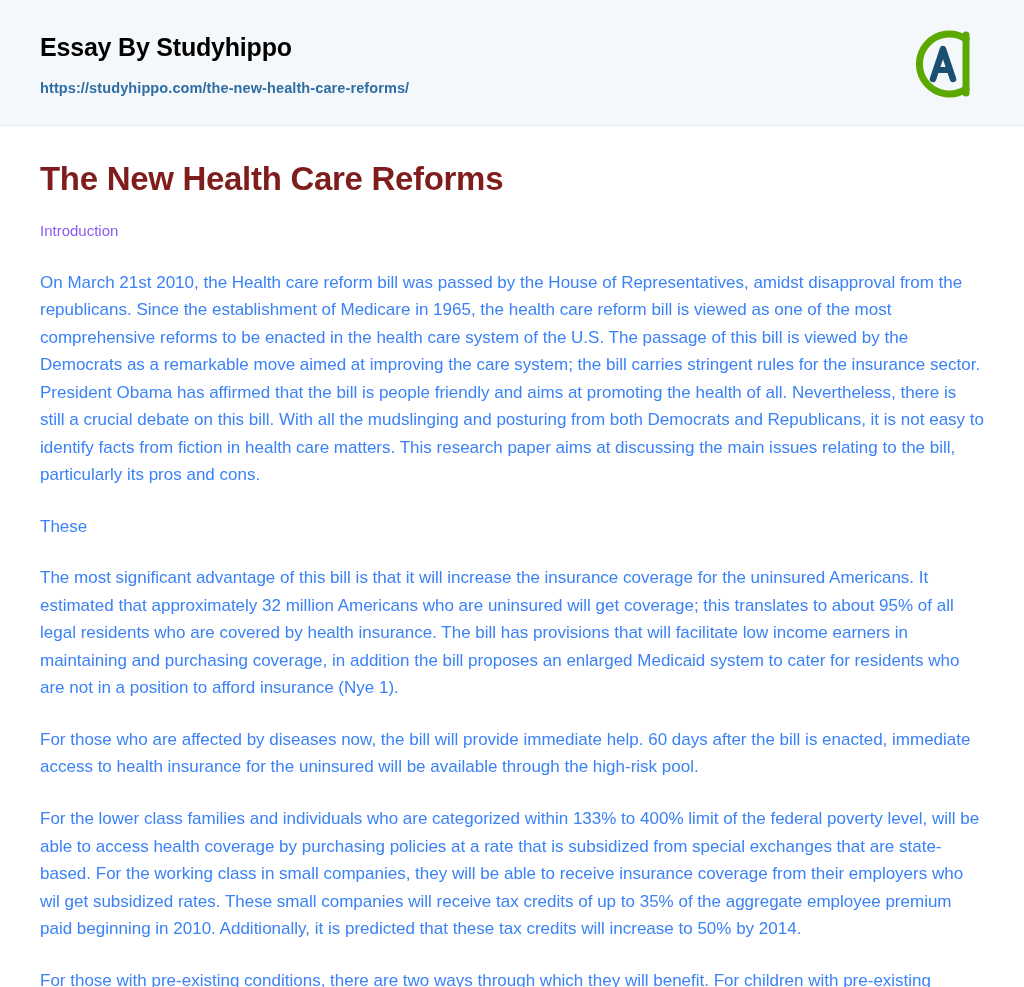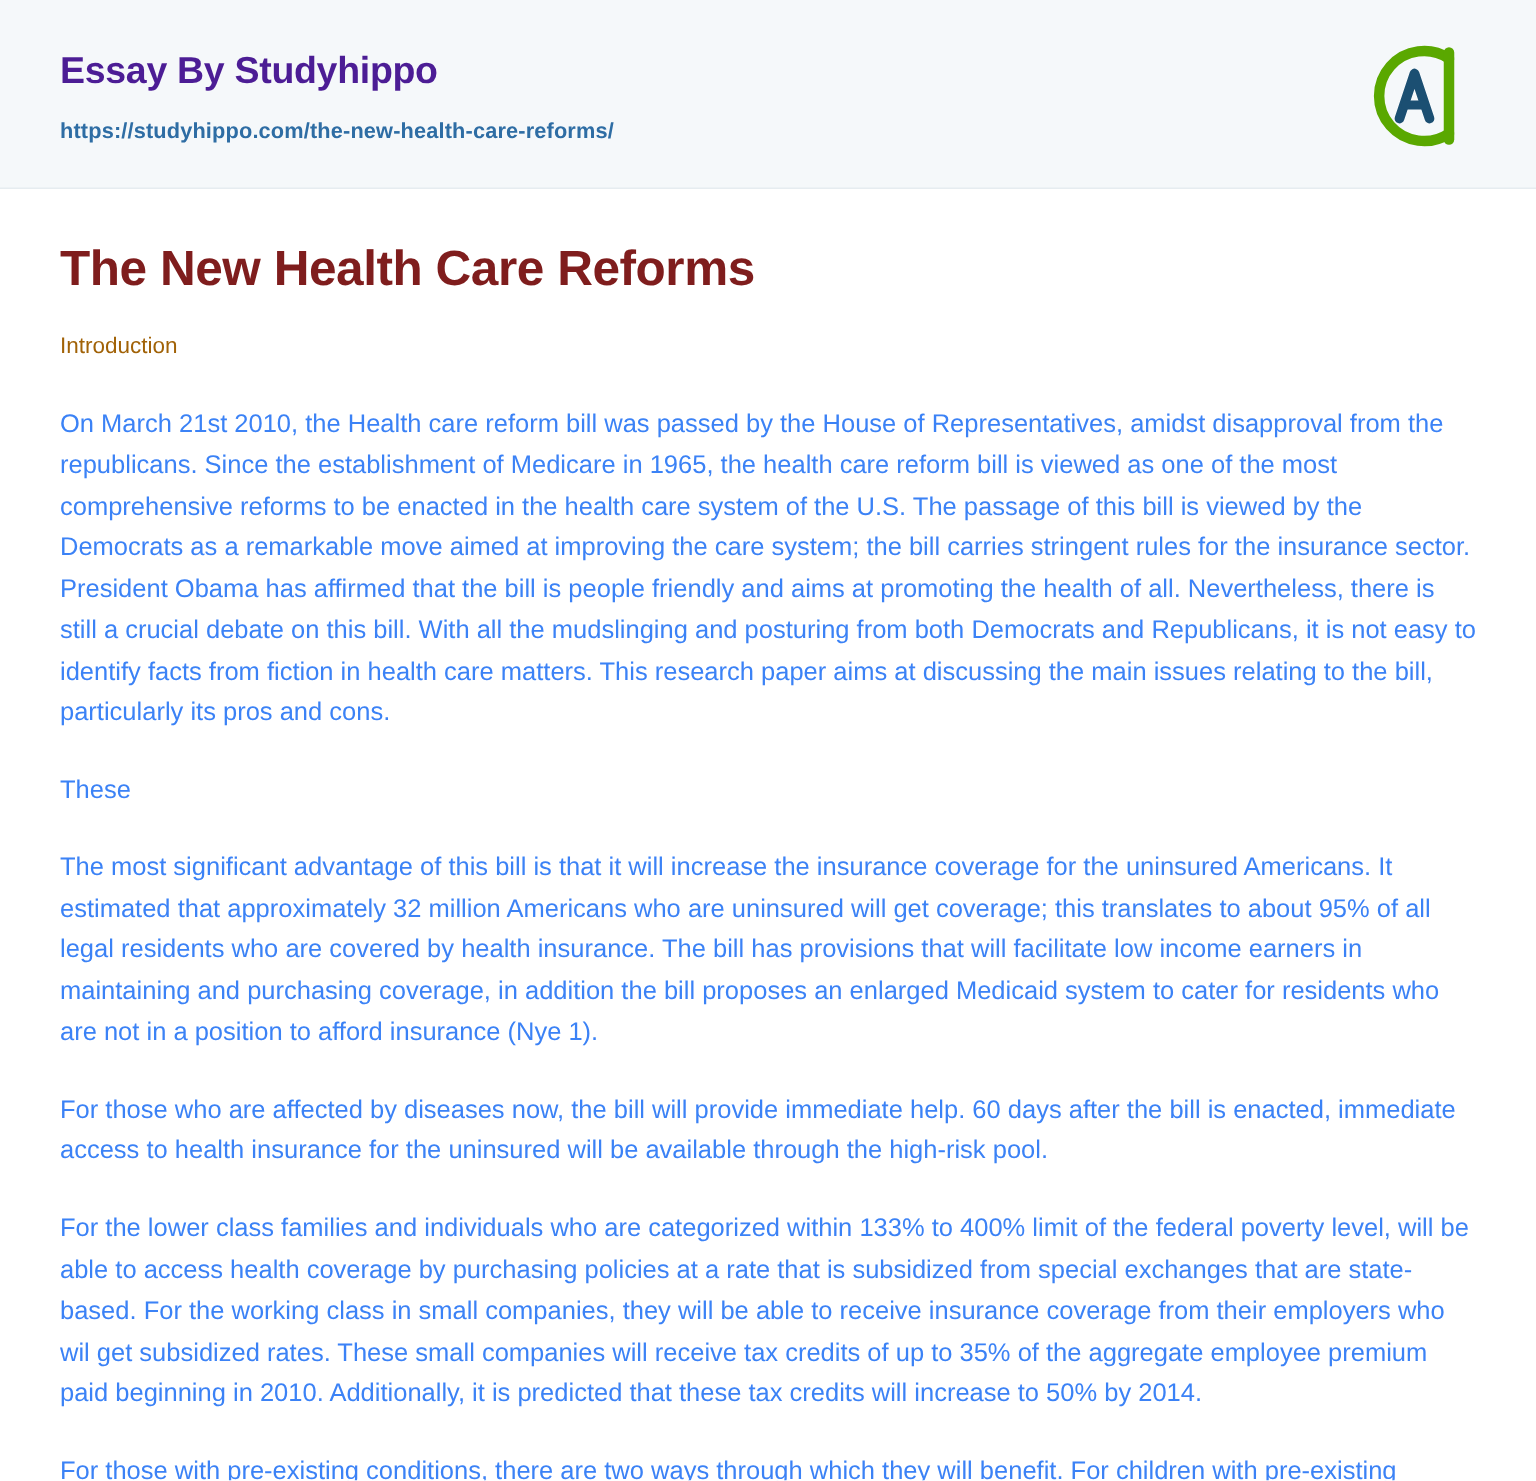--- a/index.html
+++ b/index.html
@@ -23,21 +23,21 @@
   .header {
     height: 126px;
     background: #f5f8fa;
     border-bottom: 1px solid #e6ecf0;
     position: relative;
     padding: 34px 40px 0 40px;
   }
   .brand {
     font-size: 25px;
     font-weight: bold;
-    color: #4c1d95;
+    color: #000000;
     letter-spacing: -0.2px;
     line-height: 1.1;
     margin: 0;
   }
   .brand-url {
     display: block;
     margin-top: 18px;
     font-size: 14.5px;
     color: #2e6da4;
     text-decoration: none;
@@ -57,21 +57,21 @@
   }
   .doc-title {
     font-size: 33px;
     font-weight: bold;
     color: #7f1d1d;
     margin: 0 0 22px 0;
     letter-spacing: -0.3px;
   }
   .section-label {
     font-size: 15px;
-    color: #a16207;
+    color: #8b5cf6;
     margin: 0 0 26px 0;
     line-height: 1.5;
   }
   p.para {
     font-size: 17px;
     line-height: 1.62;
     color: #3b82f6;
     margin: 0 0 24px 0;
     max-width: 948px;
   }

